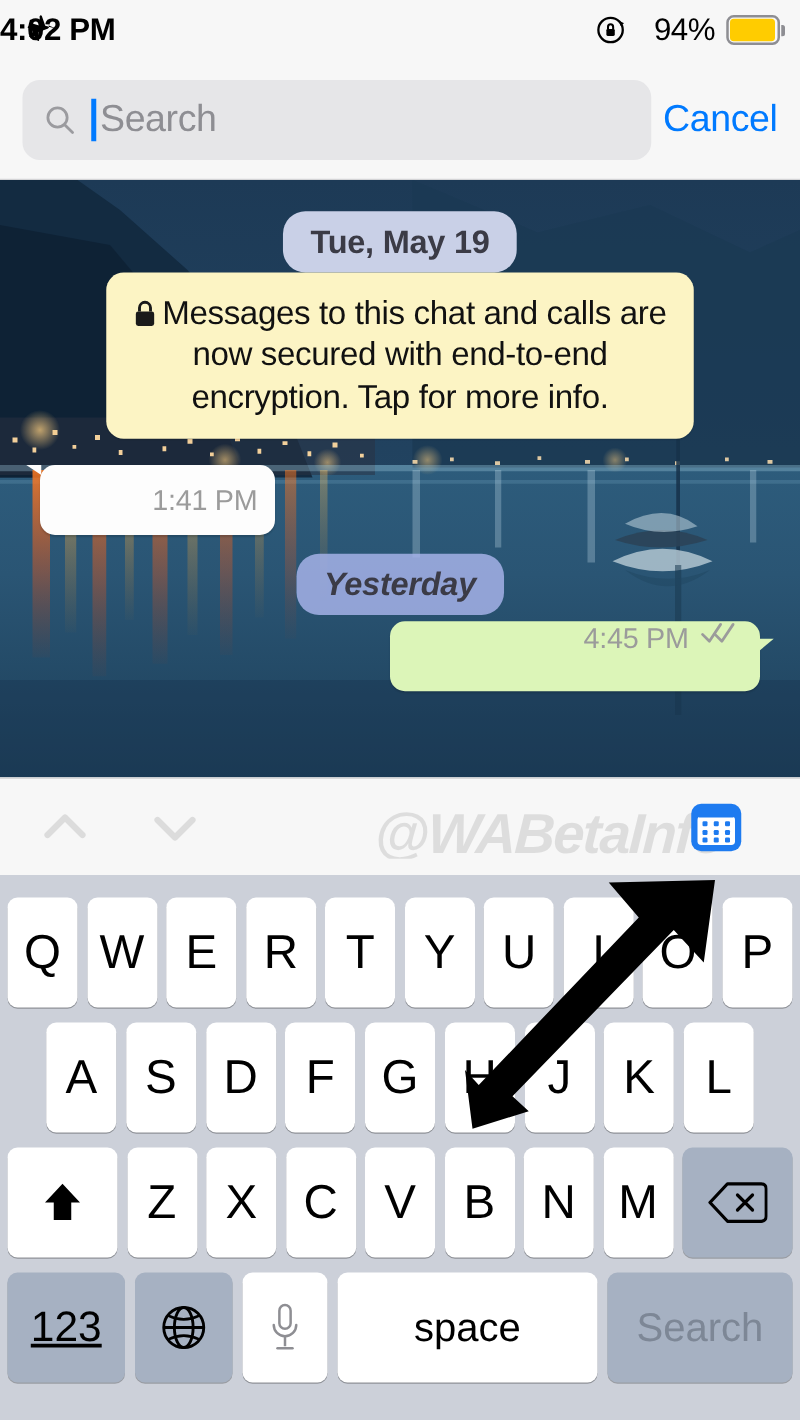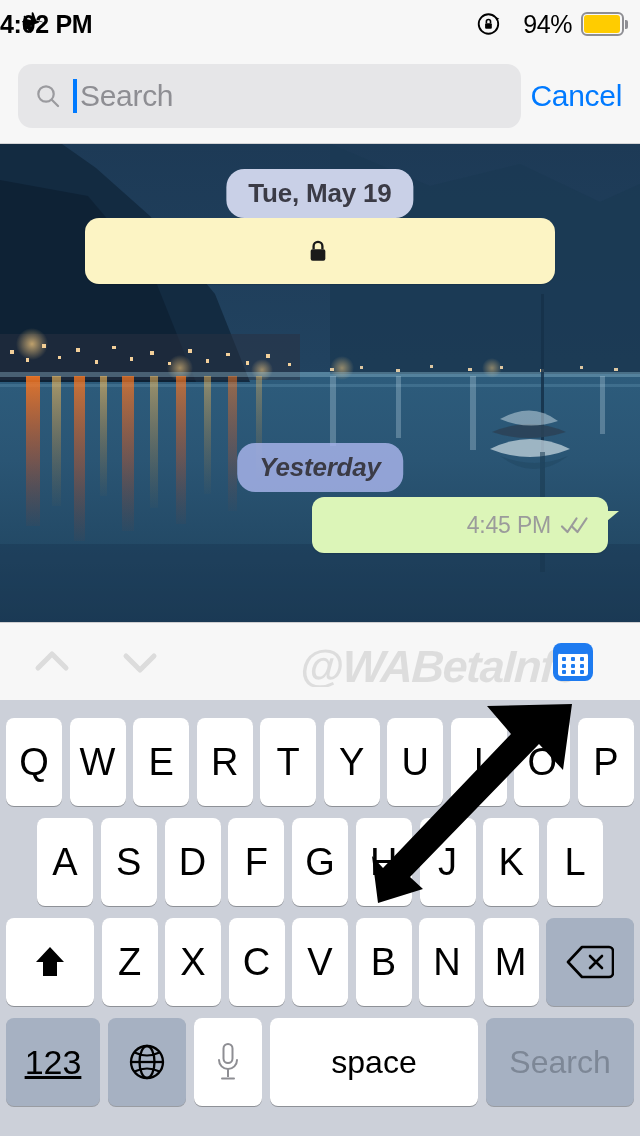--- a/index.html
+++ b/index.html
@@ -99,21 +99,21 @@
     content:""; position:absolute; left:-11px; top:0px;
     width:0; height:0;
     border-top:8px solid #fdfdfd;
     border-left:12px solid transparent;
     border-bottom:14px solid transparent;
   }
   .bubble-out {
     position:absolute; right:32px; top:353px; width:296px; height:56px;
     background:#dcf5b8; border-radius:12px;
     box-shadow:0 1px 1.5px rgba(0,0,0,0.14);
-    display:flex; align-items:center; justify-content:flex-end;
+    display:flex; justify-content:flex-end;
     padding-right:16px; gap:9px;
   }
   .bubble-out::after {
     content:""; position:absolute; right:-11px; top:14px;
     width:0; height:0;
     border-top:10px solid #dcf5b8;
     border-right:12px solid transparent;
     border-bottom:12px solid transparent;
   }
   .ts { font-size:23px; color:#9b9b9b; letter-spacing:-0.2px; }
@@ -338,23 +338,26 @@
     </div>
 
     <div class="bubble-layer">
 
       <div class="datepill d1">Tue, May 19</div>
 
       <div class="enc-bubble">
         <svg class="lock-ico" viewBox="0 0 14 18">
           <rect x="1" y="7.5" width="12" height="9.5" rx="1.6" fill="#1a1a1a"></rect>
           <path d="M3.4 7.5V5.1a3.6 3.6 0 0 1 7.2 0v2.4" fill="none" stroke="#1a1a1a" stroke-width="1.9"></path>
-        </svg>
-      </div>
-
+        </svg><span>Messages to this chat and calls are now secured with end-to-end encryption. Tap for more info.</span>
+      </div>
+
+      <div class="bubble-in">
+        <span class="ts">1:41 PM</span>
+      </div>
 
       <div class="datepill d2">Yesterday</div>
 
       <div class="bubble-out">
         <span class="ts">4:45 PM</span>
         <svg class="ticks" viewBox="0 0 32 18">
           <path d="M2 10.5 L7.5 16 L16.5 2.5" fill="none" stroke="#9b9b9b" stroke-width="2.2" stroke-linecap="round" stroke-linejoin="round"></path>
           <path d="M12 10.5 L17.5 16 L26.5 2.5" fill="none" stroke="#9b9b9b" stroke-width="2.2" stroke-linecap="round" stroke-linejoin="round"></path>
         </svg>
       </div>

